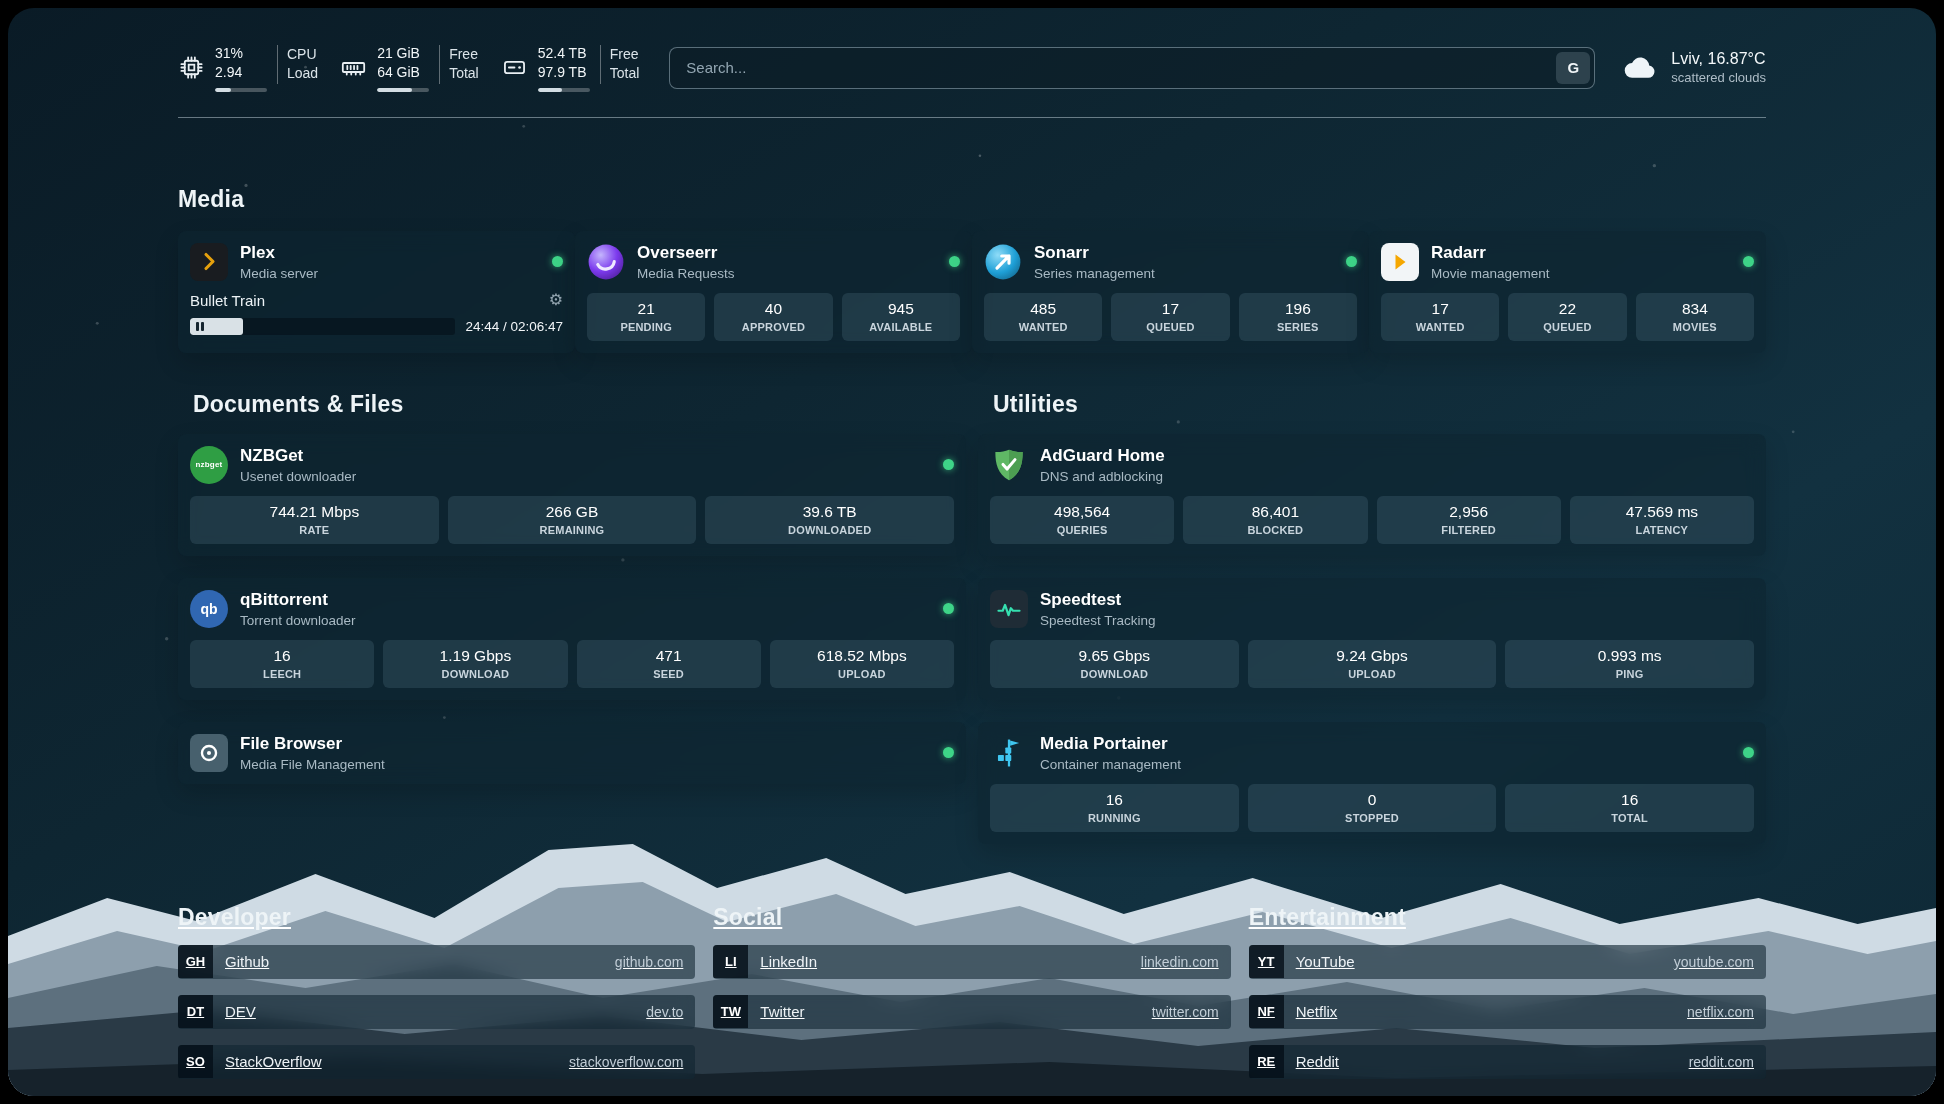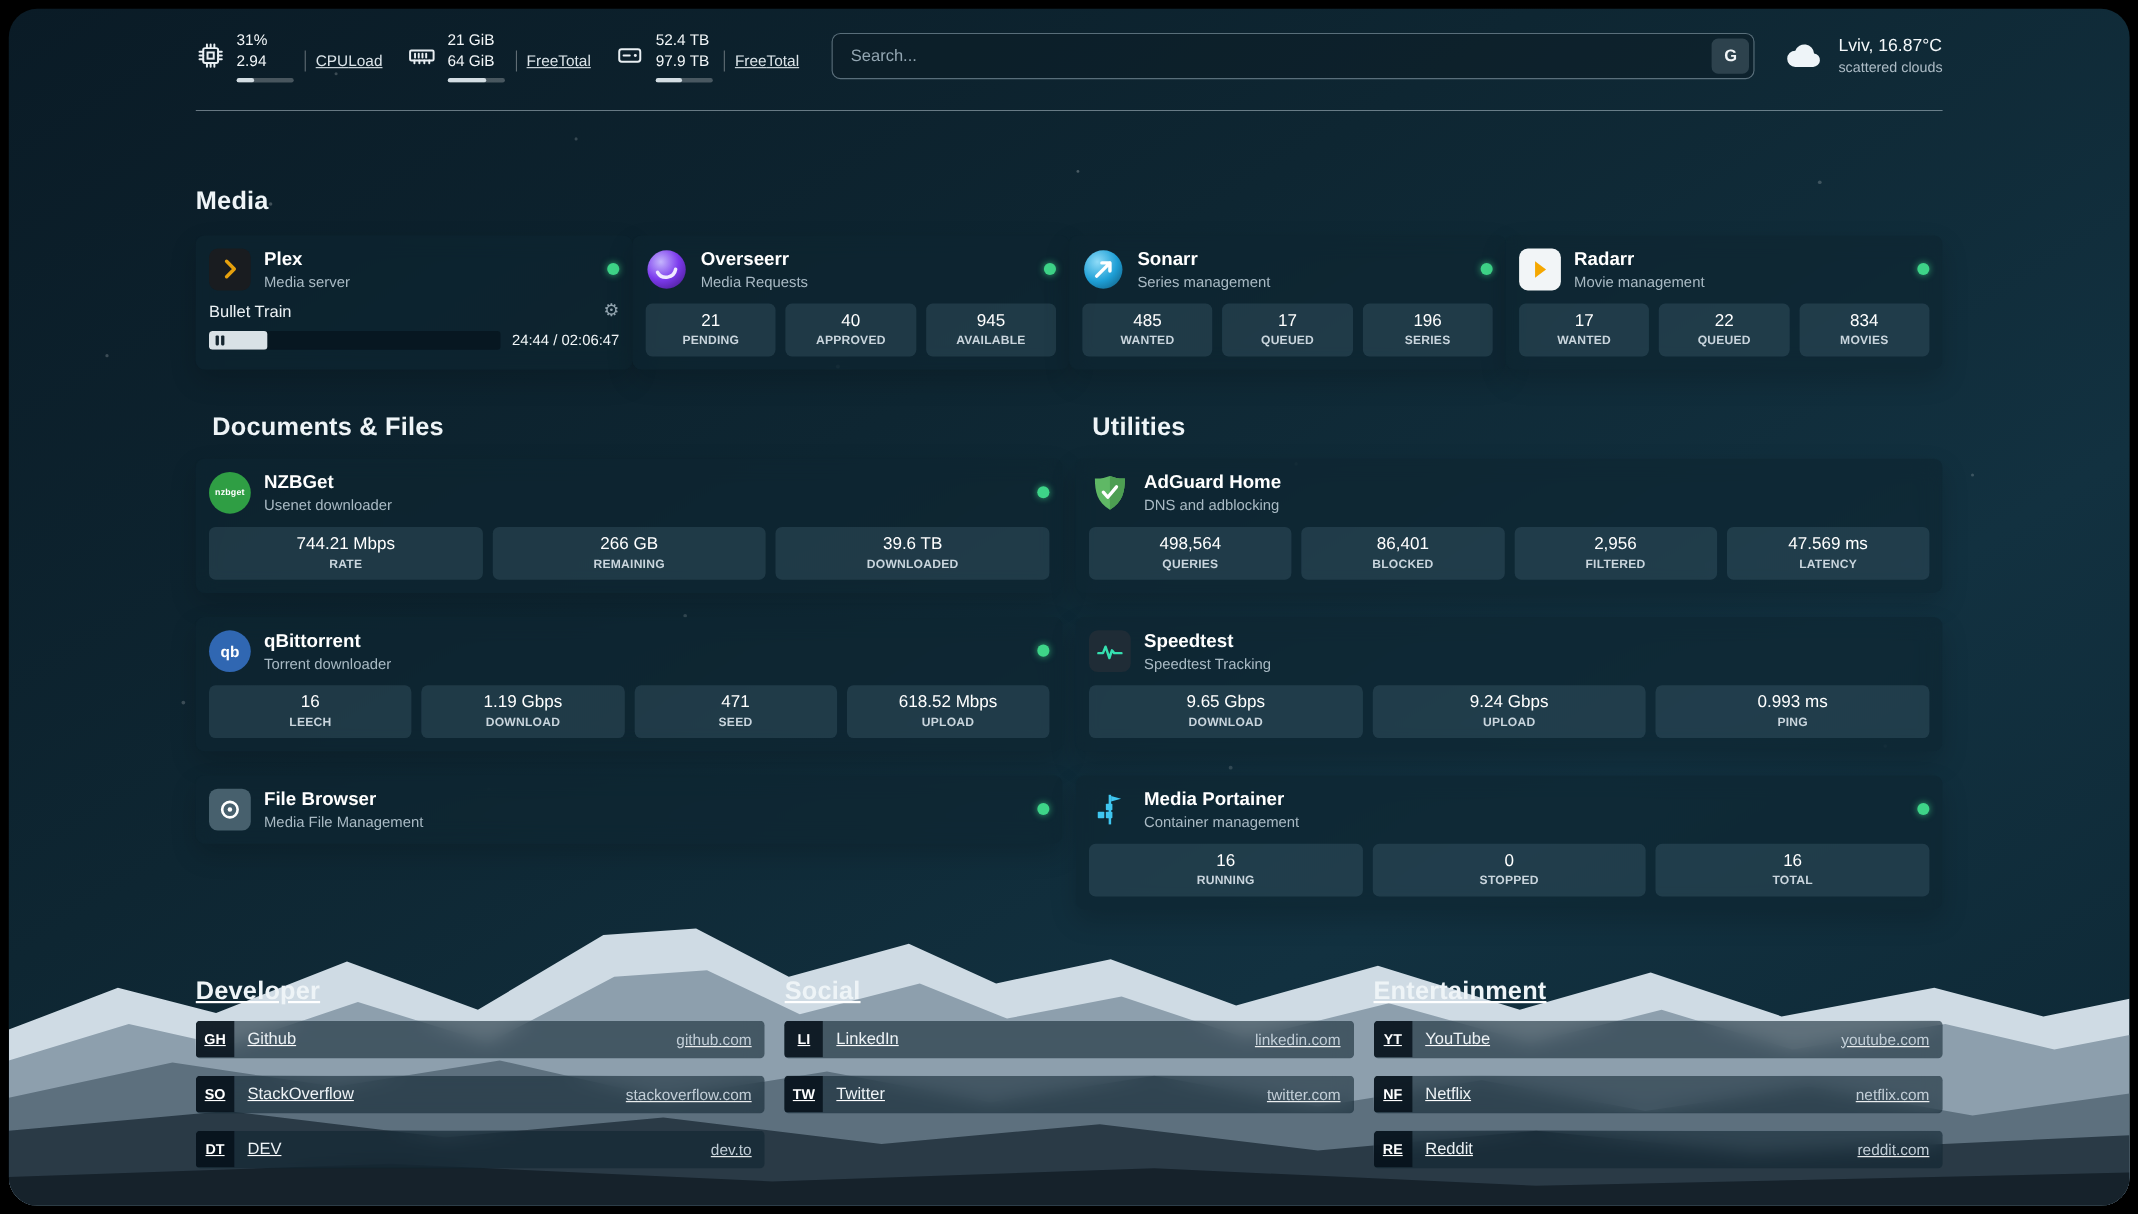--- a/index.html
+++ b/index.html
@@ -11,33 +11,33 @@
     overflow: hidden;
     color: #fff;
   }
   .screen {
     position: absolute; inset: 8px;
     border-radius: 26px; overflow: hidden;
     background: linear-gradient(148deg, #0a1b26 0%, #0e2632 38%, #123140 70%, #0e2835 100%);
   }
   .bg-specks { position: absolute; inset: 0; width: 100%; height: 100%; }
   .bg-mountains { position: absolute; left: 0; right: 0; bottom: 0; width: 100%; height: 470px; }
-  .content { position: absolute; inset: 0; padding: 19px 170px 0; }
+  .content { position: absolute; inset: 0; padding: 36px 170px 0; }
 
   
   .topbar { display: flex; align-items: center; }
   .metrics { display: flex; gap: 22px; }
   .metric { display: flex; align-items: center; gap: 10px; }
   .metric-icon { width: 27px; height: 27px; display: flex; align-items: center; }
   .metric-icon svg { width: 27px; height: 27px; }
   .metric-vals { display: flex; flex-direction: column; font-size: 14px; line-height: 1.38; color: #f2f6f8; min-width: 52px; }
   .metric-meter { display: block; height: 4px; border-radius: 2px; background: rgba(255,255,255,.25); margin-top: 5px; overflow: hidden; }
   .metric-meter i { display: block; height: 100%; background: #d3dde3; border-radius: 2px; width: 0; }
-  .metric-labels { display: flex; flex-direction: row; font-size: 14px; line-height: 1.38; color: #dbe4e9;
-    border-left: 1px solid rgba(255,255,255,.35); padding-left: 9px; align-self: flex-start; margin-top: 19px; text-decoration: underline; }
+  .metric-labels { display: flex; flex-direction: column; font-size: 14px; line-height: 1.38; color: #dbe4e9;
+    border-left: 1px solid rgba(255,255,255,.35); padding-left: 9px; align-self: flex-start; margin-top: 1px; }
 
   .search { flex: 1; margin: 0 26px 0 30px; position: relative; }
   .search-input {
     width: 100%; height: 42px; border-radius: 8px;
     background: rgba(12,29,39,.55); border: 1px solid rgba(168,190,204,.5);
     color: #eaf1f5; font-size: 15px; padding: 0 52px 0 16px; outline: none;
     font-family: "Liberation Sans", sans-serif;
   }
   .search-input::placeholder { color: #93a6b2; }
   .engine-badge {
@@ -561,29 +561,29 @@
     <div class="bookmarks-grid">
         <div class="bm-col">
           <h2 class="section-title bm-title">Developer</h2>
           <div class="bm-list">
             <a class="bm-row">
               <span class="bm-abbr">GH</span>
               <span class="bm-name">Github</span>
               <span class="bm-url">github.com</span>
             </a>
             <a class="bm-row">
+              <span class="bm-abbr">DT</span>
+              <span class="bm-name">DEV</span>
+              <span class="bm-url">dev.to</span>
+            </a>
+            <a class="bm-row">
               <span class="bm-abbr">SO</span>
               <span class="bm-name">StackOverflow</span>
               <span class="bm-url">stackoverflow.com</span>
             </a>
-            <a class="bm-row">
-              <span class="bm-abbr">DT</span>
-              <span class="bm-name">DEV</span>
-              <span class="bm-url">dev.to</span>
-            </a>
           </div>
         </div>
         <div class="bm-col">
           <h2 class="section-title bm-title">Social</h2>
           <div class="bm-list">
             <a class="bm-row">
               <span class="bm-abbr">LI</span>
               <span class="bm-name">LinkedIn</span>
               <span class="bm-url">linkedin.com</span>
             </a>

